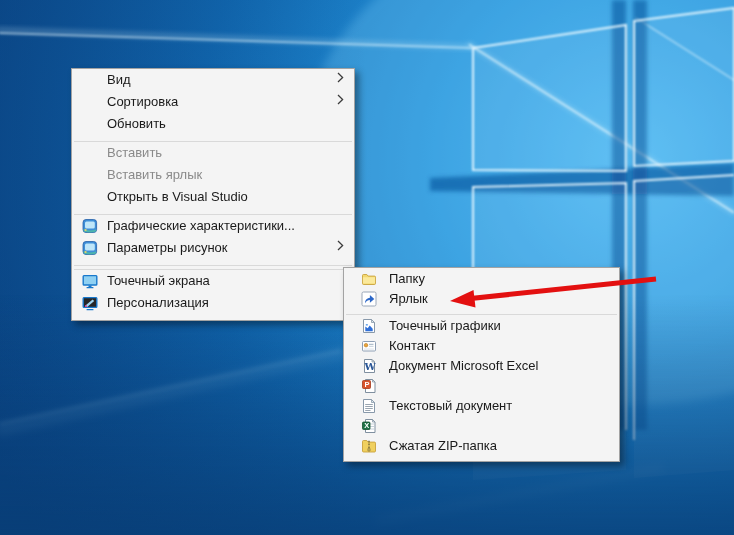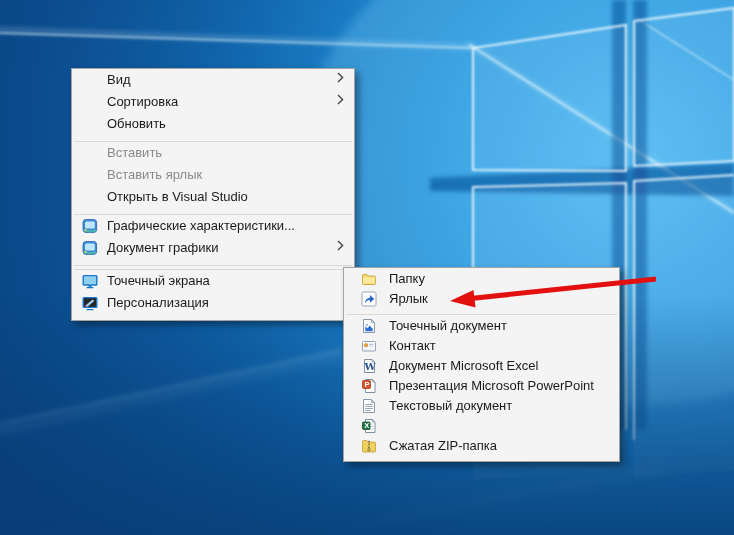--- a/index.html
+++ b/index.html
@@ -149,21 +149,21 @@
       </div>
       <div class="menu-item">
         <span class="mi-icon">
           <svg width="16" height="16" viewBox="0 0 16 16">
             <rect x="1" y="1.5" width="13.6" height="13" rx="3" fill="#3f8fd8" stroke="#2660a8" stroke-width="0.8"></rect>
             <rect x="3" y="3.4" width="9.8" height="7.2" rx="1.5" fill="#bfe6f9"></rect>
             <path d="M1.6 11 q5 2.6 12.4 0.4 l0 2 q-6 2 -12.4 0 z" fill="#4fb9a8" opacity="0.9"></path>
             <circle cx="3.6" cy="12" r="1.1" fill="#e8d06a"></circle>
           </svg>
         </span>
-        <span class="mi-label">Документ графики</span>
+        <span class="mi-label">Параметры рисунок</span>
         <span class="mi-chevron">
           <svg width="7" height="11" viewBox="0 0 7 11">
             <polyline points="1,1 5.6,5.5 1,10" fill="none" stroke="#3c3c3c" stroke-width="1.3"></polyline>
           </svg>
         </span>
       </div>
       <div class="separator"></div>
       <div class="separator"></div>
       <div class="menu-item">
         <span class="mi-icon">
@@ -210,21 +210,21 @@
       <div class="separator"></div>
       <div class="menu-item">
         <span class="mi-icon">
           <svg width="16" height="16" viewBox="0 0 16 16">
             <path d="M2.5 1.5 h8 l3 3 v10 h-11 z" fill="#ffffff" stroke="#8899aa" stroke-width="1"></path>
             <path d="M10.5 1.5 l3 3 h-3 z" fill="#dde6ee" stroke="#8899aa" stroke-width="0.8"></path>
             <path d="M4.3 8.4 l2.4 1.8 2-2.8 3 3.3 v2.6 h-7.4 z" fill="#2f6fd8"></path>
             <rect x="4.8" y="6" width="2" height="1.6" fill="#6fa7e8"></rect>
           </svg>
         </span>
-        <span class="mi-label">Точечный документ</span>
+        <span class="mi-label">Точечный графики</span>
       </div>
       <div class="menu-item">
         <span class="mi-icon">
           <svg width="16" height="16" viewBox="0 0 16 16">
             <rect x="1.5" y="3.5" width="13" height="9.5" rx="1" fill="#ffffff" stroke="#8fa0b5" stroke-width="1"></rect>
             <circle cx="5" cy="7.2" r="1.8" fill="#e9a33c" stroke="#b97a1e" stroke-width="0.6"></circle>
             <rect x="8" y="5.8" width="4.5" height="1" fill="#9fb0c0"></rect>
             <rect x="8" y="7.8" width="4.5" height="1" fill="#c3cfda"></rect>
             <rect x="3" y="10.6" width="9.8" height="0.9" fill="#d7dee6"></rect>
           </svg>
@@ -243,21 +243,20 @@
       </div>
       <div class="menu-item">
         <span class="mi-icon">
           <svg width="16" height="16" viewBox="0 0 16 16">
             <path d="M4.5 1.5 h7 l2.5 2.5 v10.5 h-9.5 z" fill="#ffffff" stroke="#7f8f9f" stroke-width="1"></path>
             <path d="M11.5 1.5 l2.5 2.5 h-2.5 z" fill="#e2e9f0" stroke="#7f8f9f" stroke-width="0.7"></path>
             <rect x="1.5" y="2.5" width="8" height="8" rx="1" fill="#d9532c" stroke="#a33a1c" stroke-width="0.8"></rect>
             <text x="3.6" y="9.2" font-size="7.5" font-weight="bold" fill="#ffffff" font-family="Liberation Sans, sans-serif">P</text>
           </svg>
         </span>
-        <span class="mi-label">Презентация Microsoft PowerPoint</span>
       </div>
       <div class="menu-item">
         <span class="mi-icon">
           <svg width="16" height="16" viewBox="0 0 16 16">
             <path d="M2.5 1.5 h8 l3 3 v10 h-11 z" fill="#ffffff" stroke="#8899aa" stroke-width="1"></path>
             <path d="M10.5 1.5 l3 3 h-3 z" fill="#dde6ee" stroke="#8899aa" stroke-width="0.8"></path>
             <g stroke="#9aa5b0" stroke-width="1">
               <line x1="4.2" y1="6.5" x2="11.8" y2="6.5"></line>
               <line x1="4.2" y1="8.5" x2="11.8" y2="8.5"></line>
               <line x1="4.2" y1="10.5" x2="11.8" y2="10.5"></line>

